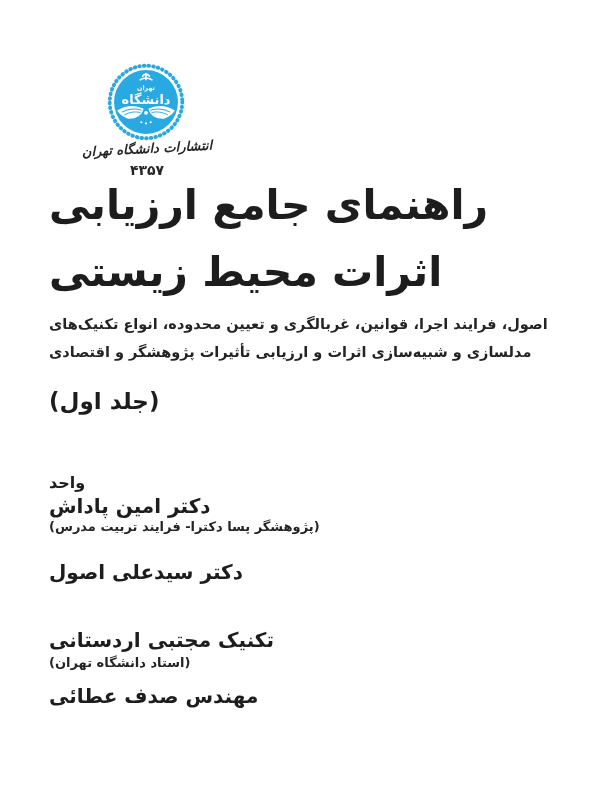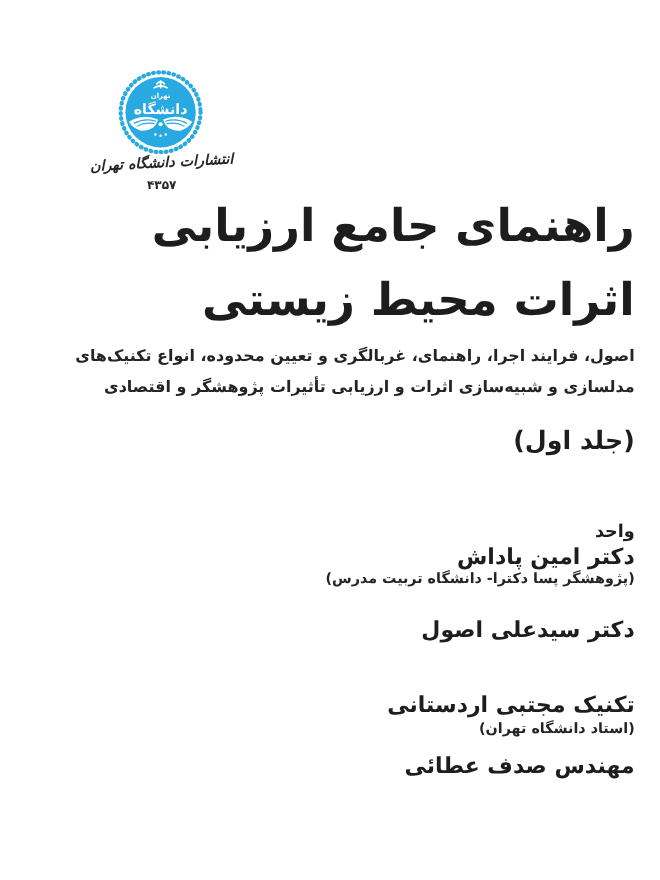--- a/index.html
+++ b/index.html
@@ -19,26 +19,26 @@
     left:10px;top:141px;width:176px;
     text-align:center;
     font-size:13px;font-weight:bold;font-style:italic;
     transform:rotate(-3deg);
     white-space:nowrap;
     color:#262626;
   }
   #publication-number{
     left:10px;top:162px;width:176px;
     text-align:center;
-    font-size:11px;font-weight:bold;
+    font-size:14px;font-weight:bold;
     letter-spacing:2px;
     color:#262626;
   }
   
-  .column{left:0;width:528px;text-align:right;}
+  .column{left:0;width:528px;text-align:left;}
   #book-title{
     top:172px;
     font-size:41px;font-weight:bold;
     line-height:67px;
     white-space:nowrap;
   }
   #book-subtitle{
     top:311px;
     font-size:14.5px;font-weight:bold;
     line-height:27.5px;
@@ -98,30 +98,30 @@
 
   <div id="publisher-script" class="abs">انتشارات دانشگاه تهران</div>
   <div id="publication-number" class="abs">۴۳۵۷</div>
 
   <div id="book-title" class="abs column">
     <div>راهنمای جامع ارزیابی</div>
     <div>اثرات محیط زیستی</div>
   </div>
 
   <div id="book-subtitle" class="abs column">
-    <div>اصول، فرایند اجرا، راهنمای، غربالگری و تعیین محدوده، انواع تکنیک‌های</div>
+    <div>اصول، فرایند اجرا، قوانین، غربالگری و تعیین محدوده، انواع تکنیک‌های</div>
     <div>مدلسازی و شبیه‌سازی اثرات و ارزیابی تأثیرات پژوهشگر و اقتصادی</div>
   </div>
 
   <div id="volume-label" class="abs column">(جلد اول)</div>
 
   <div class="abs column heading">واحد</div>
 
   <div id="author-name-1" class="abs column author-name">دکتر امین پاداش</div>
-  <div id="author-aff-1" class="abs column author-aff">(پژوهشگر پسا دکترا- دانشگاه تربیت مدرس)</div>
+  <div id="author-aff-1" class="abs column author-aff">(پژوهشگر پسا دکترا- فرایند تربیت مدرس)</div>
 
   <div id="author-name-2" class="abs column author-name">دکتر سیدعلی اصول</div>
 
   <div id="author-name-3" class="abs column author-name">تکنیک مجتبی اردستانی</div>
   <div id="author-aff-3" class="abs column author-aff">(استاد دانشگاه تهران)</div>
 
   <div id="author-name-4" class="abs column author-name">مهندس صدف عطائی</div>
 
 </div>
 

